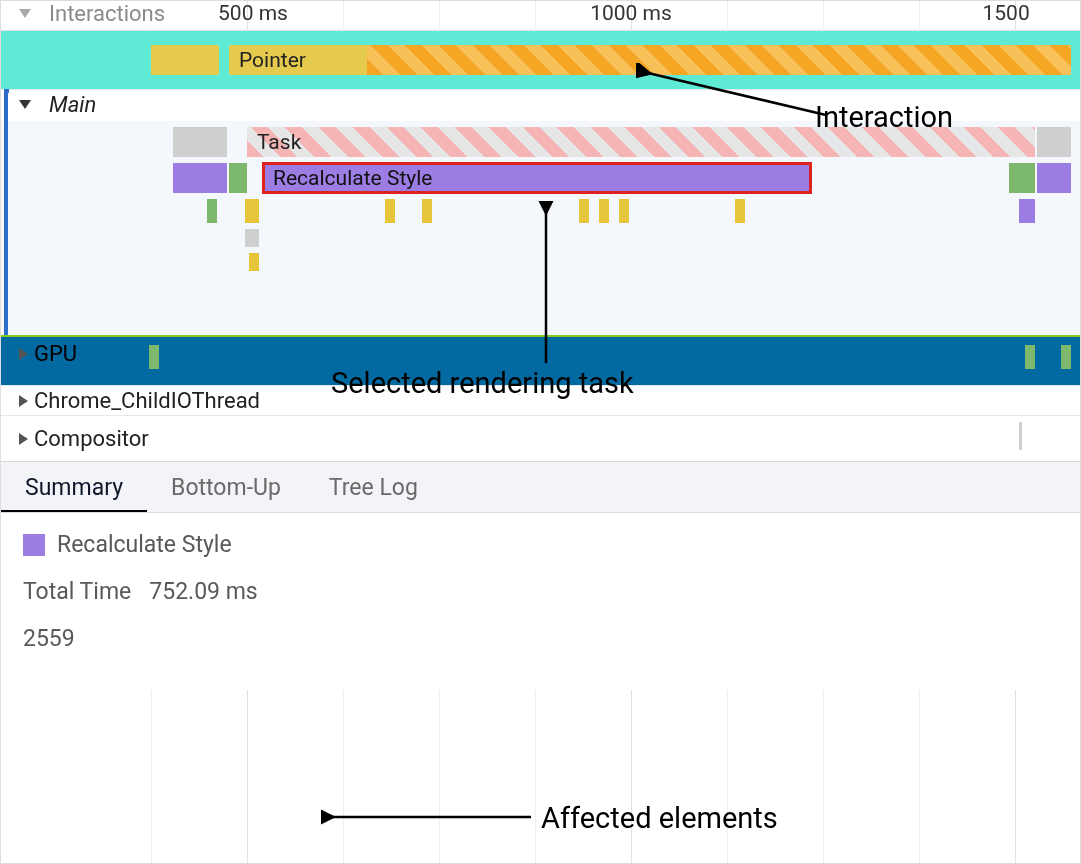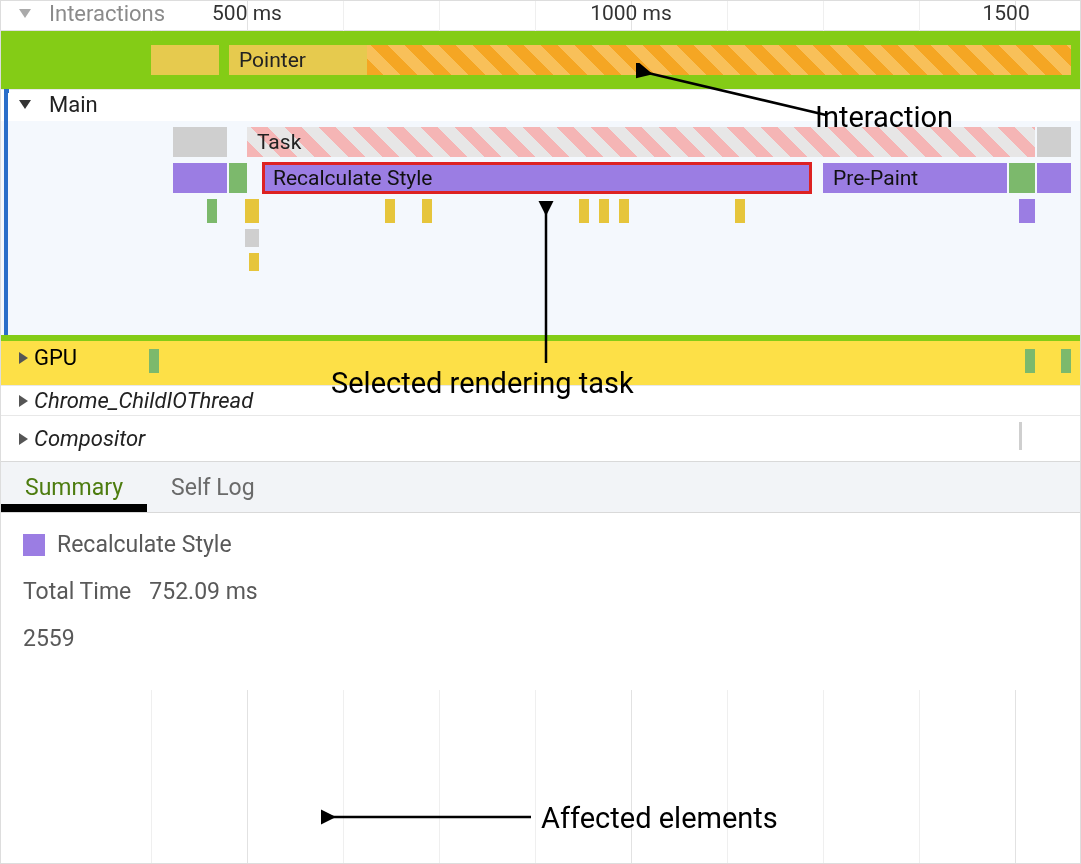--- a/index.html
+++ b/index.html
@@ -44,43 +44,43 @@
     background:#fff;
     border-bottom:0;
     z-index:2;
     position:relative;
   }
   .track-header.main { color: #222; }
   .tri { display:inline-block; width:0; height:0; }
   .tri.down { border-left:6px solid transparent; border-right:6px solid transparent; border-top:9px solid #666; }
   .tri.right { border-top:6px solid transparent; border-bottom:6px solid transparent; border-left:9px solid #555; }
   .tri.down.grey { border-top-color:#aaa; }
-  .timeline-area { position: relative; height: 58px; background:#84cc16; z-index:2; }
+  .timeline-area { position: relative; height: 58px; background:#5eead4; z-index:2; }
   .main-area { position: relative; height: 214px; background:#f4f8fd; z-index:2; }
   .main-bracket { position:absolute; left:3px; top:-32px; width:5px; height:260px; border-left:4px solid #2a6ec9; border-top:4px solid #2a6ec9; border-bottom:4px solid #2a6ec9;}
   .bar { position: absolute; height: 30px; font-size: 21px; line-height:30px; padding-left:10px; white-space:nowrap; overflow:hidden; color:#222; }
   .yellow { background:#e6ca4e; }
   .orange-stripe {
     background: repeating-linear-gradient(45deg, #f5a623 0 12px, #f8c059 12px 24px);
   }
   .gray { background:#cfcfcf; }
   .red-stripe {
     background: repeating-linear-gradient(45deg, #f5b5b5 0 12px, #e7e6e6 12px 24px);
   }
   .purple { background:#9b7de3; color:#111; }
   .green { background:#7cb96c; }
   .yellow-tick { background:#e6c53c; }
   .thin { height:24px; }
   .sel { outline:3px solid #d22; outline-offset:-2px; }
-  .track-row { height:30px; border-top:1px solid #e8e8e8; position:relative; padding-left:18px; display:flex; align-items:center; gap:6px; font-size:22px; color:#222; background:#fff; z-index:3;font-style:italic;}
-  .gpu-area { height:50px; position:relative; border-top:6px solid #84cc16; background:#fde047; z-index:3;}
+  .track-row { height:30px; border-top:1px solid #e8e8e8; position:relative; padding-left:18px; display:flex; align-items:center; gap:6px; font-size:22px; color:#222; background:#fff; z-index:3;}
+  .gpu-area { height:50px; position:relative; border-top:2px solid #84cc16; background:#0369a1; z-index:3;}
   .gpu-area .label { position:absolute; left:18px; top:4px; display:flex; align-items:center; gap:6px;}
   .tabbar { display:flex; background:#f2f4f7; border-top:1px solid #d9d9d9; border-bottom:1px solid #d9d9d9; height:52px; z-index:3; position:relative;}
   .tab { padding:12px 24px 10px; color:#6a6a6a; font-size:23px; cursor:pointer; }
-  .tab.active { color:#4d7c0f; border-bottom:8px solid #000000; }
+  .tab.active { color:#0f172a; border-bottom:2px solid #000000; }
   .summary { padding:18px 22px; color:#595959; font-size:23px; z-index:3; background:#fff; position:relative;}
   .summary .title-row { display:flex; align-items:center; gap:12px; margin-bottom:20px;}
   .swatch { width:22px; height:22px; background:#9b7de3; }
   .summary .row { display:flex; gap:18px; margin-bottom:20px; align-items:baseline;}
   .summary .key { min-width:auto; }
   .annotation { position:absolute; font-size:29px; font-family: "Google Sans", Roboto, -apple-system, sans-serif; color:#000; z-index:10; pointer-events:none;}
   svg.arrow { position:absolute; z-index:9; pointer-events:none; }
 </style>
 </head>
 <body>
@@ -89,51 +89,50 @@
   <div class="grid" style="left:150px"></div>
   <div class="grid dark-grid" style="left:246px"></div>
   <div class="grid" style="left:342px"></div>
   <div class="grid" style="left:438px"></div>
   <div class="grid" style="left:534px"></div>
   <div class="grid dark-grid" style="left:630px"></div>
   <div class="grid" style="left:726px"></div>
   <div class="grid" style="left:822px"></div>
   <div class="grid" style="left:918px"></div>
   <div class="grid dark-grid" style="left:1014px"></div>
-  <div class="tick" style="left:246px">500 ms</div>
+  <div class="tick" style="left:252px">500 ms</div>
   <div class="tick" style="left:630px">1000 ms</div>
   <div class="tick" style="left:1014px">1500 ms</div>
   <div class="track-header" style="position:absolute;left:0;top:0;padding-top:0">
     <span class="tri down grey"></span>
     <span>Interactions</span>
   </div>
 </div>
 
 <div class="timeline-area">
   <div class="bar yellow" style="left:150px; width:68px; top:14px;"></div>
   <div class="bar yellow" style="left:228px; width:138px; top:14px;">Pointer</div>
   <div class="bar orange-stripe" style="left:366px; width:704px; top:14px;"></div>
 </div>
 
-<div class="track-header main" style="border-top:1px solid #e8e8e8;">
+<div class="track-header main" style="border-top:1px solid #e8e8e8;font-style:italic;">
   <span class="tri down" style="border-top-color:#333"></span>
   <span>Main</span>
 </div>
 
 <div class="main-area">
   <div class="main-bracket"></div>
 
   <div class="bar gray" style="left:172px;width:54px;top:6px;"></div>
   <div class="bar red-stripe" style="left:246px;width:788px;top:6px;">Task</div>
   <div class="bar gray" style="left:1036px;width:34px;top:6px;"></div>
 
   <div class="bar purple" style="left:172px;width:54px;top:42px;"></div>
   <div class="bar green" style="left:228px;width:18px;top:42px;"></div>
   <div class="bar purple sel" style="left:262px;width:548px;top:42px;">Recalculate Style</div>
-  <div class="bar purple" style="left:822px;width:184px;top:42px;">Pre-Paint</div>
   <div class="bar green" style="left:1008px;width:26px;top:42px;"></div>
   <div class="bar purple" style="left:1036px;width:34px;top:42px;"></div>
 
   <div class="bar green thin" style="left:206px;width:6px;top:78px;"></div>
   <div class="bar yellow-tick thin" style="left:244px;width:14px;top:78px;"></div>
   <div class="bar yellow-tick thin" style="left:384px;width:5px;top:78px;"></div>
   <div class="bar yellow-tick thin" style="left:421px;width:5px;top:78px;"></div>
   <div class="bar yellow-tick thin" style="left:578px;width:5px;top:78px;"></div>
   <div class="bar yellow-tick thin" style="left:598px;width:5px;top:78px;"></div>
   <div class="bar yellow-tick thin" style="left:618px;width:5px;top:78px;"></div>
@@ -160,21 +159,22 @@
 </div>
 
 <div class="track-row" style="height:46px;">
   <span class="tri right"></span>
   <span>Compositor</span>
   <div style="position:absolute;left:1018px;top:6px;width:3px;height:28px;background:#cfcfcf;"></div>
 </div>
 
 <div class="tabbar">
   <div class="tab active">Summary</div>
-  <div class="tab">Self Log</div>
+  <div class="tab">Bottom-Up</div>
+  <div class="tab">Tree Log</div>
 </div>
 
 <div class="summary">
   <div class="title-row">
     <div class="swatch"></div>
     <span>Recalculate Style</span>
   </div>
   <div class="row">
     <span class="key">Total Time</span>
     <span>752.09 ms</span>

